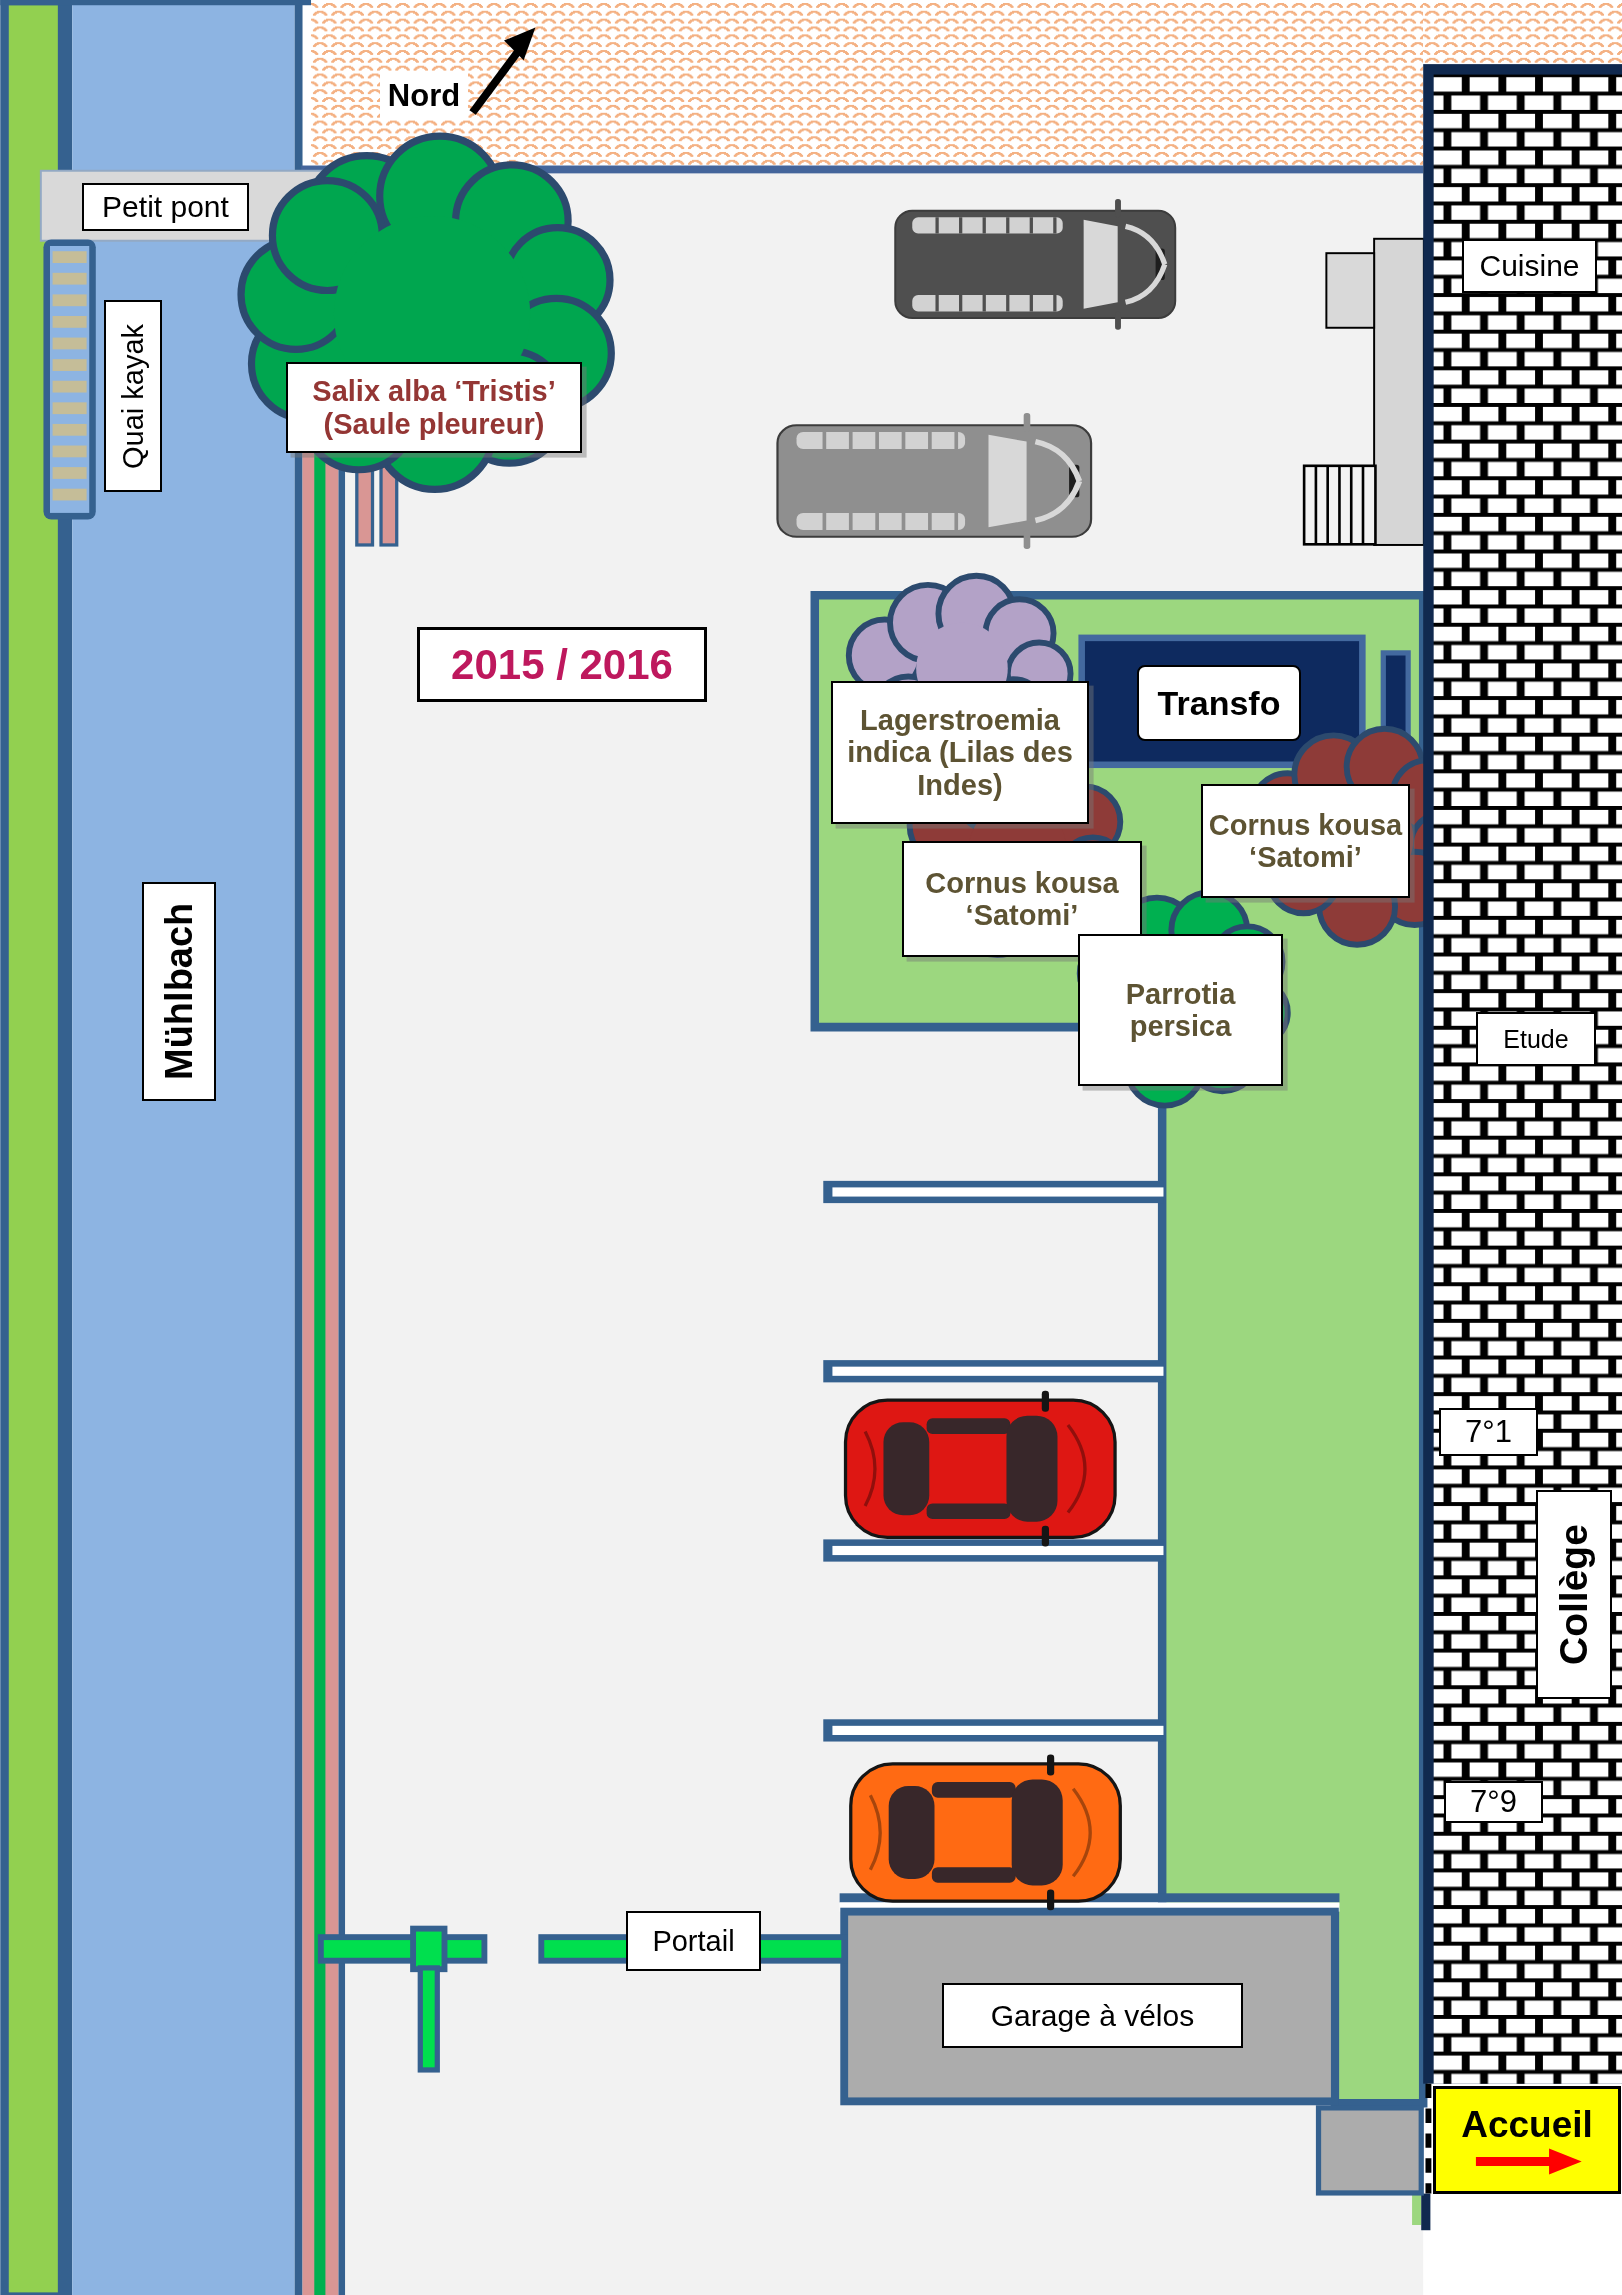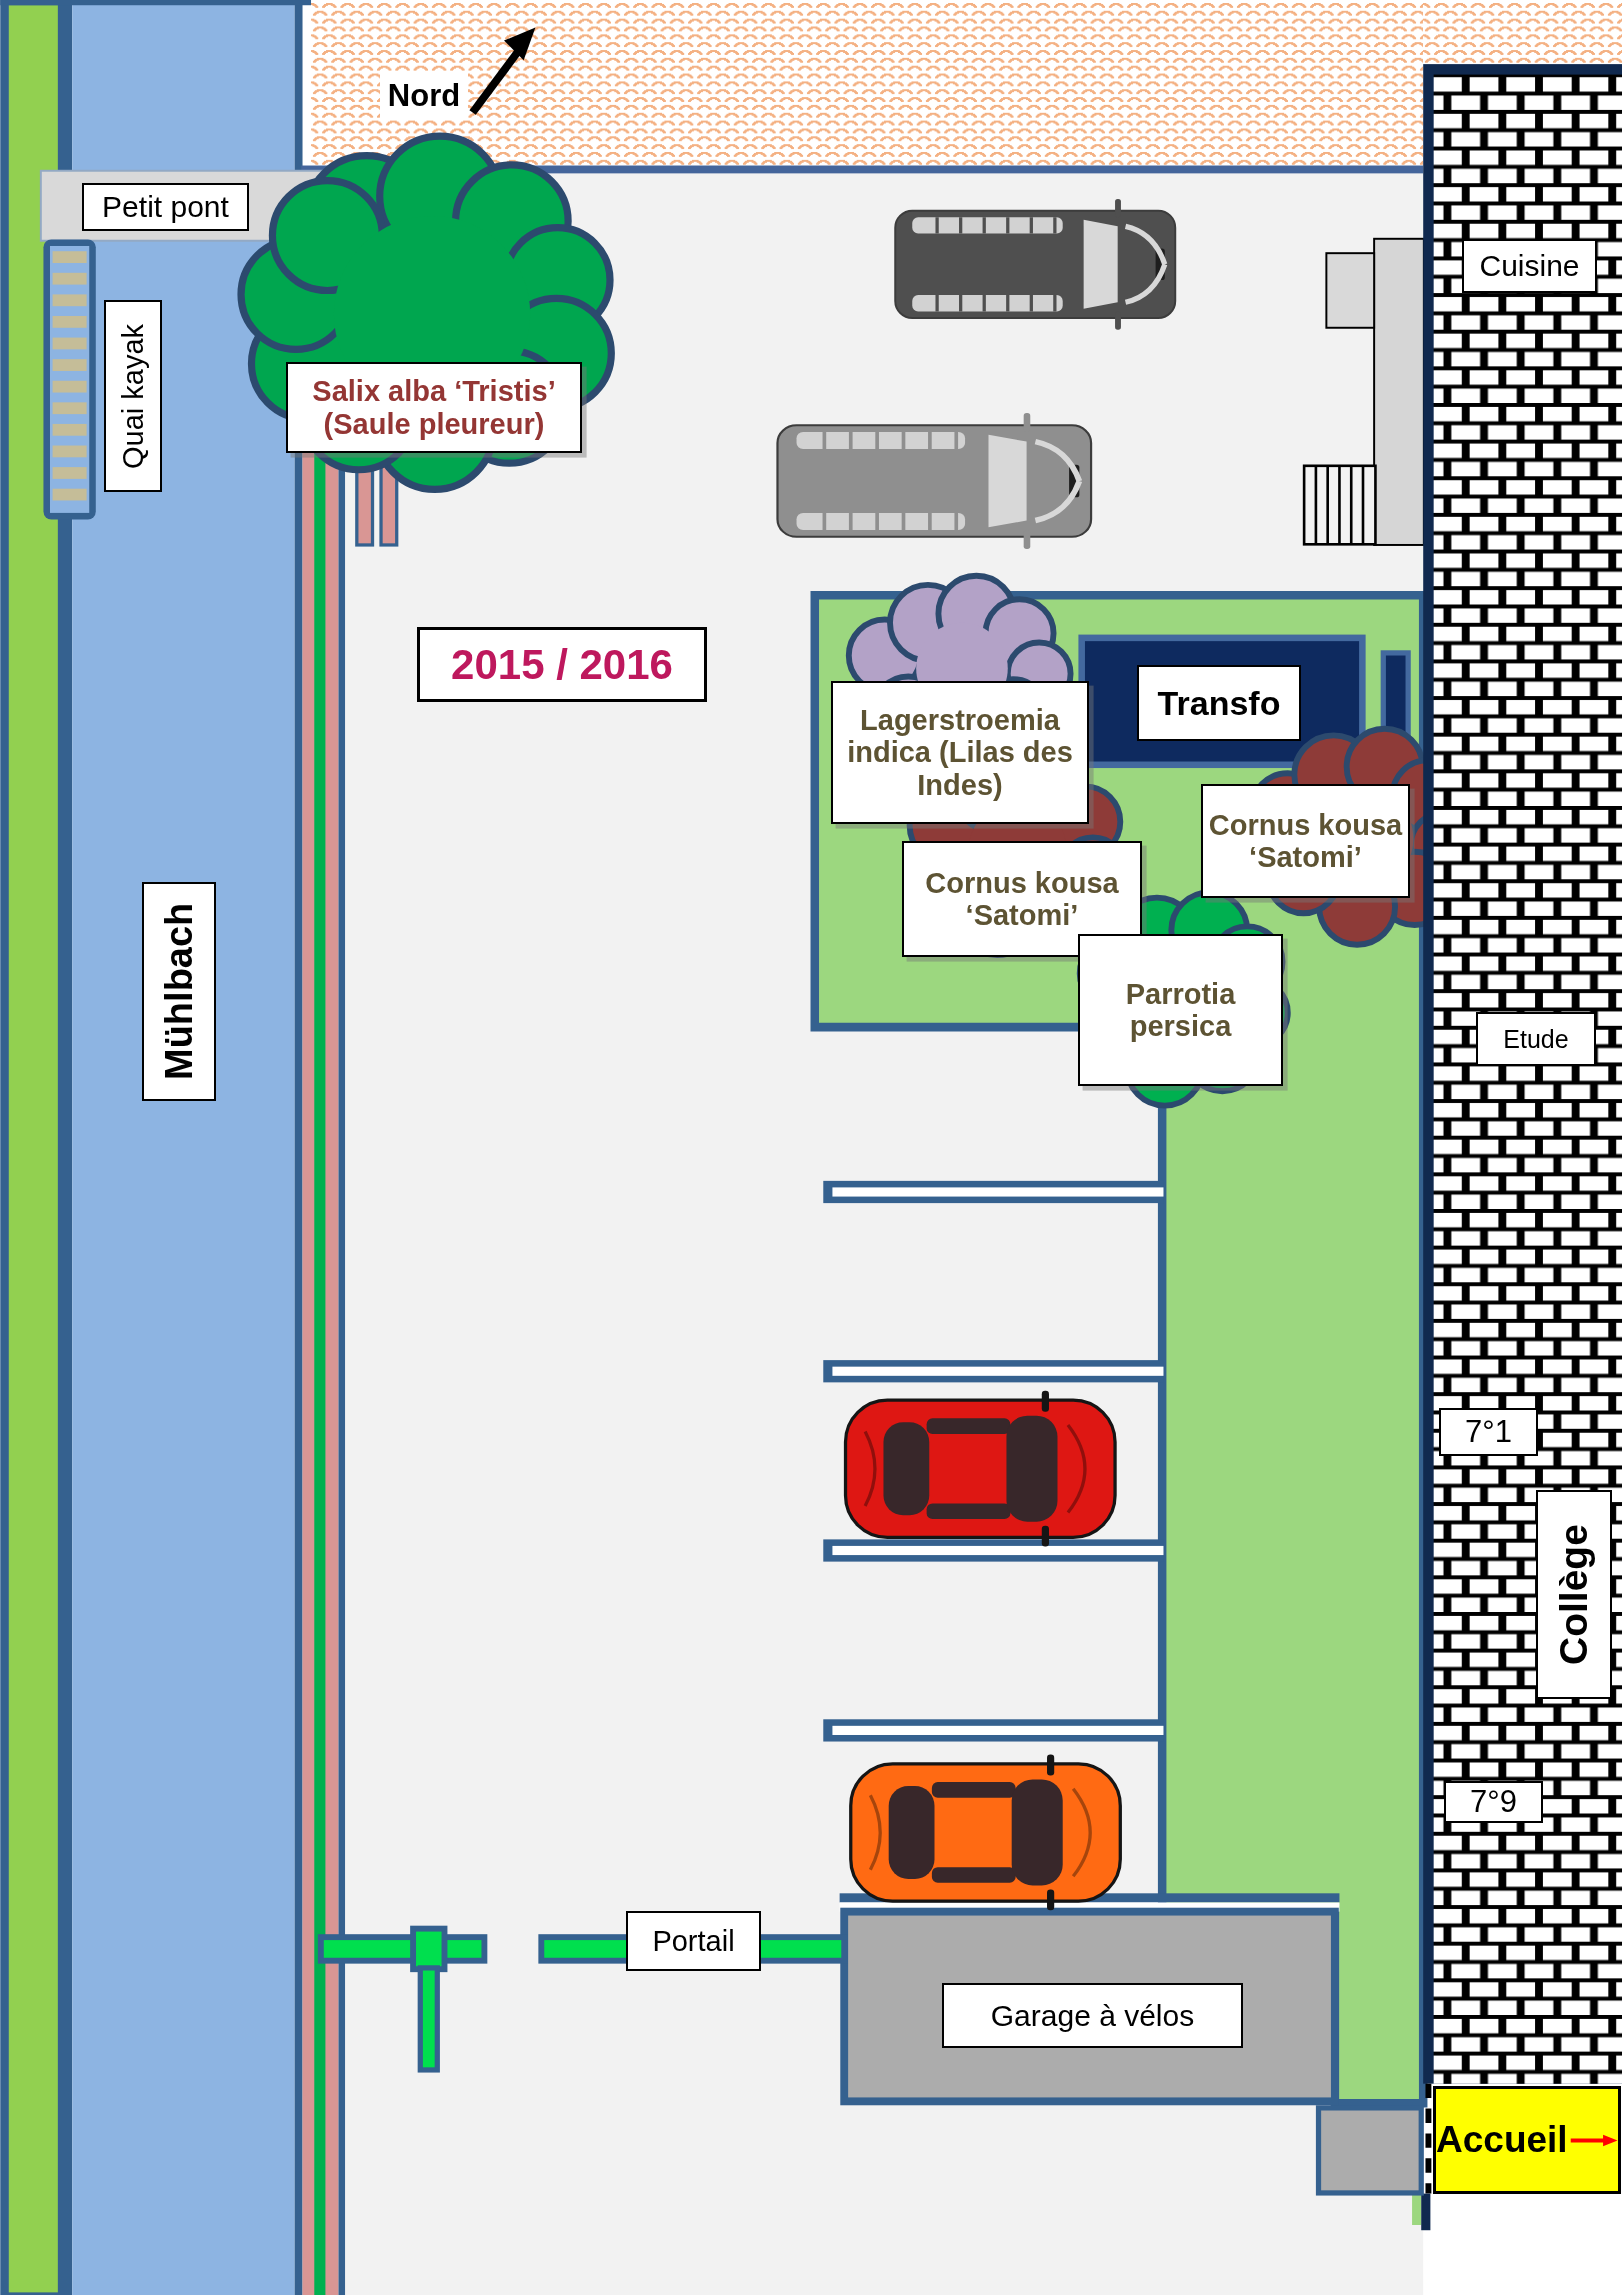--- a/index.html
+++ b/index.html
@@ -12,21 +12,21 @@
       radial-gradient(circle at 50% 120%, rgba(0,0,0,0) 5.9px, #F4B183 5.9px 8.2px, rgba(0,0,0,0) 8.2px);
     background-size:18.3px 15.7px;background-position:0 0,9.2px 7.9px;}
   .svgmap{position:absolute;left:0;top:0;z-index:1;}
   .labels{position:absolute;left:0;top:0;width:100%;height:100%;z-index:2;}
   .lbl{position:absolute;background:#fff;border:2px solid #000;display:flex;
        align-items:center;justify-content:center;text-align:center;color:#000;
        line-height:1.12;box-sizing:border-box;}
   .vert{writing-mode:vertical-rl;transform:rotate(180deg);}
   .plant{font-weight:bold;color:#5D5333;border-width:2.6px;box-shadow:4.6px 4.6px 0 rgba(120,120,120,.45);}
   .noborder{border:none;}
-  .accueil-box{flex-direction:row;gap:1.3px;background:#FFFF00;border-width:3.3px;}
+  .accueil-box{flex-direction:column;gap:1.3px;background:#FFFF00;border-width:3.3px;}
 </style>
 </head>
 <body>
 
 <div class="page">
 
   <div class="hatch" style="left:311px;top:0;width:1112px;height:167px;"></div>
   <div class="hatch" style="left:1423px;top:0;width:200px;height:64px;"></div>
 
   <svg class="svgmap" width="1623" height="2295" viewBox="0 0 2480 3508" xmlns="http://www.w3.org/2000/svg" xmlns:xlink="http://www.w3.org/1999/xlink">
@@ -270,21 +270,21 @@
       </div>
 
     <div class="lbl plant" style="left:1201px;top:784px;width:209px;height:114px;font-size:29px;">
         <span>Cornus kousa ‘Satomi’</span>
       </div>
 
     <div class="lbl plant" style="left:1078px;top:934px;width:205px;height:152px;font-size:29px;padding:0 19.6px;justify-content:flex-end;">
         <span>Parrotia persica</span>
       </div>
 
-    <div class="lbl" style="left:1137px;top:665px;width:164px;height:76px;font-size:34px;font-weight:bold;border-width:2.6px;">
+    <div class="lbl" style="left:1137px;top:665px;width:164px;height:76px;font-size:34px;font-weight:bold;border-width:2.6px;border-radius:8px;">
         <span>Transfo</span>
       </div>
 
     <div class="lbl" style="left:1462px;top:239px;width:135px;height:54px;font-size:30px;">
         <span>Cuisine</span>
       </div>
 
     <div class="lbl" style="left:1476px;top:1012px;width:120px;height:54px;font-size:25px;">
         <span>Etude</span>
       </div>

